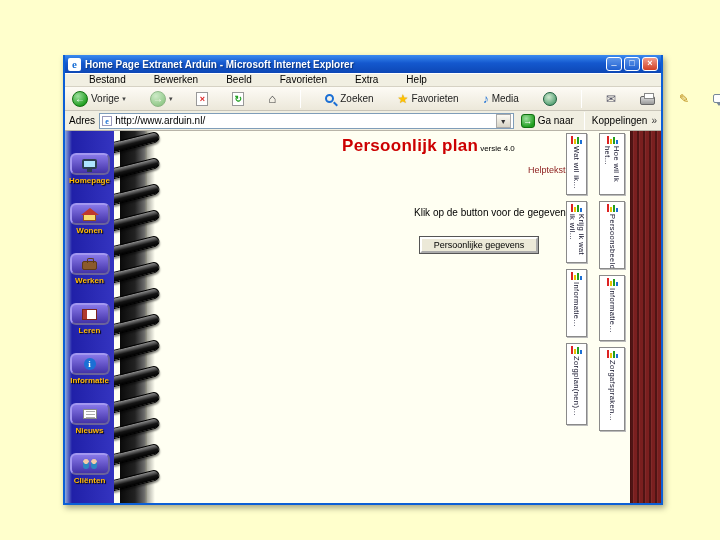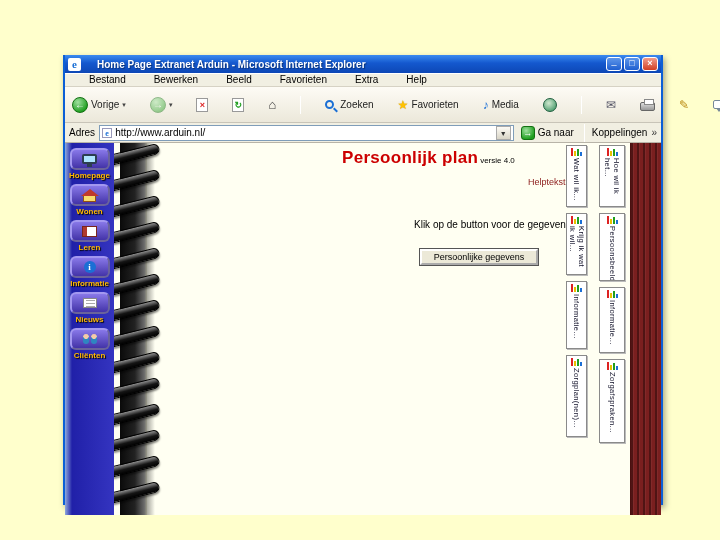--- a/index.html
+++ b/index.html
@@ -23,21 +23,21 @@
   .titlebar {
     height:18px; display:flex; align-items:center; padding:0 3px;
     background:linear-gradient(180deg,#3B8BF0 0%,#1458CE 45%,#0D47B5 100%);
   }
   .ie-icon {
     width:13px; height:13px; background:#fff; border-radius:2px;
     color:#1B6FD5; font:bold 11px/13px "Liberation Serif", serif; text-align:center;
   }
   .ie-icon::before { content:"e"; }
   .title-text {
-    flex:1; margin-left:16px; color:#fff; font-size:10px; font-weight:bold;
+    flex:1; margin-left:4px; color:#fff; font-size:10px; font-weight:bold;
     text-shadow:1px 1px 1px #093278; white-space:nowrap; overflow:hidden;
   }
   .win-controls { display:flex; gap:2px; }
   .win-btn {
     width:16px; height:14px; border:1px solid #fff; border-radius:3px;
     color:#fff; font-size:9px; line-height:11px; text-align:center;
   }
   .win-btn.min, .win-btn.max { background:linear-gradient(#5E96EA,#1F5FD0); }
   .win-btn.close { background:linear-gradient(#F19C8B,#D23F23); }
   .win-btn.min::before { content:"_"; position:relative; top:-2px; }
@@ -46,21 +46,21 @@
 
   
   .menubar {
     height:14px; background:#F1EFE2; border-top:1px solid #fff; border-bottom:1px solid #D6D2C4;
     display:flex; align-items:center; font-size:10px; color:#000; padding-left:2px;
   }
   .menu-item { padding:0 6px; line-height:12px;margin-left:16px; }
 
   
   .toolbar {
-    height:36px; background:linear-gradient(#FDFBF5,#ECE8DA);
+    height:24px; background:linear-gradient(#FDFBF5,#ECE8DA);
     border-bottom:1px solid #C8C4B8;
     display:flex; align-items:center; gap:18px; padding:0 4px; font-size:10px; color:#222;
   }
   .tb-btn { display:flex; align-items:center; gap:3px; padding:1px 3px; border-radius:2px; }
   .tb-sep { width:1px; height:18px; background:#C8C4B8; border-right:1px solid #fff; margin:0 3px; }
   .circle-green {
     width:16px; height:16px; border-radius:50%;
     background:radial-gradient(circle at 35% 30%, #9FE09F, #1F9E1F 75%);
     border:1px solid #127012;
     color:#fff; text-align:center; line-height:14px; font-size:10px; font-weight:bold;
@@ -114,21 +114,21 @@
   .go-ic::before { content:"\2192"; }
   .links-chev { color:#333; font-size:10px; }
 
   
   .content { height:372px; display:flex; position:relative; background:#FFFFF2; }
 
   
   .sidebar {
     width:49px; flex:0 0 auto;
     background:linear-gradient(90deg,#8FA8DC 0px,#2020A8 7px,#3434C0 100%);
-    display:flex; flex-direction:column; align-items:center; padding-top:5px; gap:4px;
+    display:flex; flex-direction:column; align-items:center; padding-top:22px; gap:18px;
   }
   .side-item { display:flex; flex-direction:column; align-items:center; width:100%; }
   .side-btn {
     width:40px; height:22px; border-radius:6px;
     background:linear-gradient(#8878E8,#4333A8);
     border:2px outset #A398F0;
     display:flex; align-items:center; justify-content:center;
   }
   .side-label {
     color:#FFB900; font-size:8px; font-weight:bold; margin-top:1px;
@@ -312,20 +312,26 @@
         <span class="side-label">Homepage</span>
       </div>
       <div class="side-item">
         <span class="side-btn">
             <span class="ic-house"></span>
           </span>
         <span class="side-label">Wonen</span>
       </div>
       <div class="side-item">
         <span class="side-btn">
+            <span class="ic-case"></span>
+          </span>
+        <span class="side-label">Werken</span>
+      </div>
+      <div class="side-item">
+        <span class="side-btn">
             <span class="ic-book"></span>
           </span>
         <span class="side-label">Leren</span>
       </div>
       <div class="side-item">
         <span class="side-btn">
             <span class="ic-info"></span>
           </span>
         <span class="side-label">Informatie</span>
       </div>

